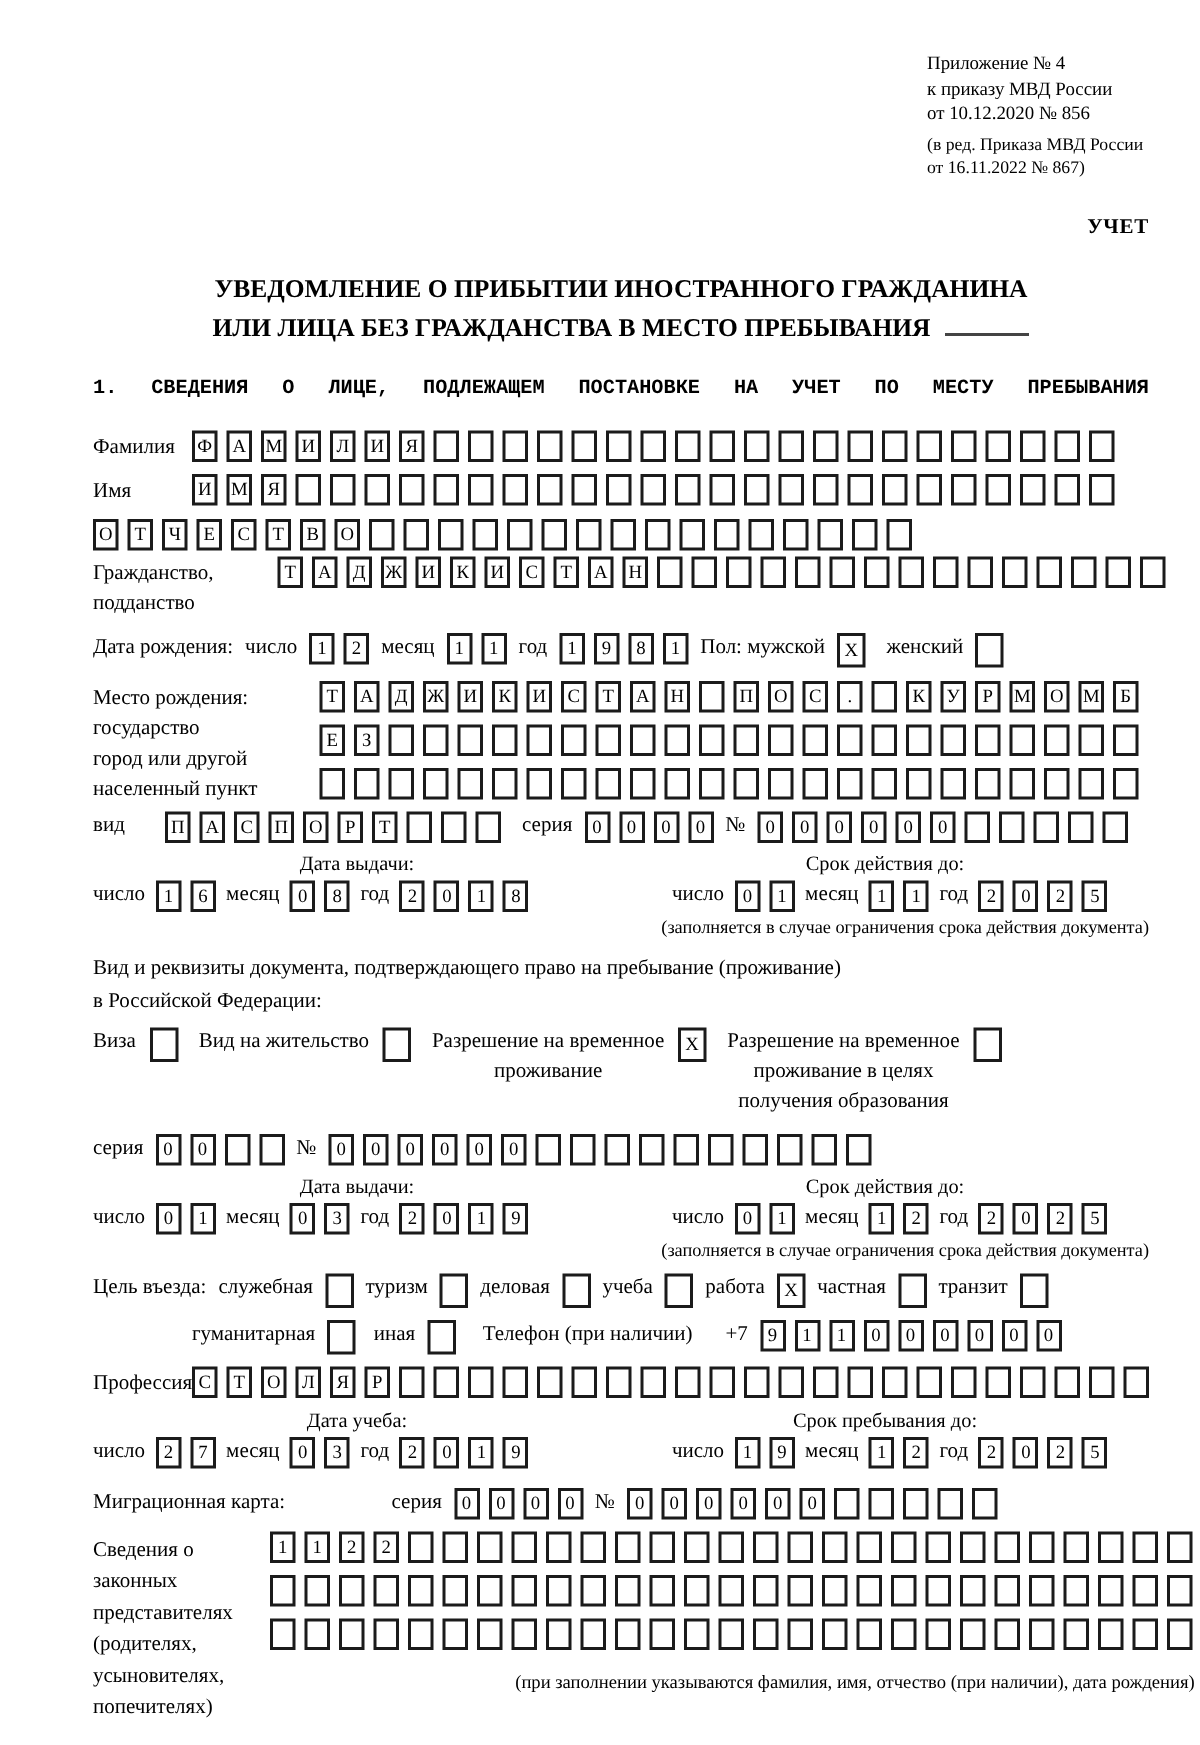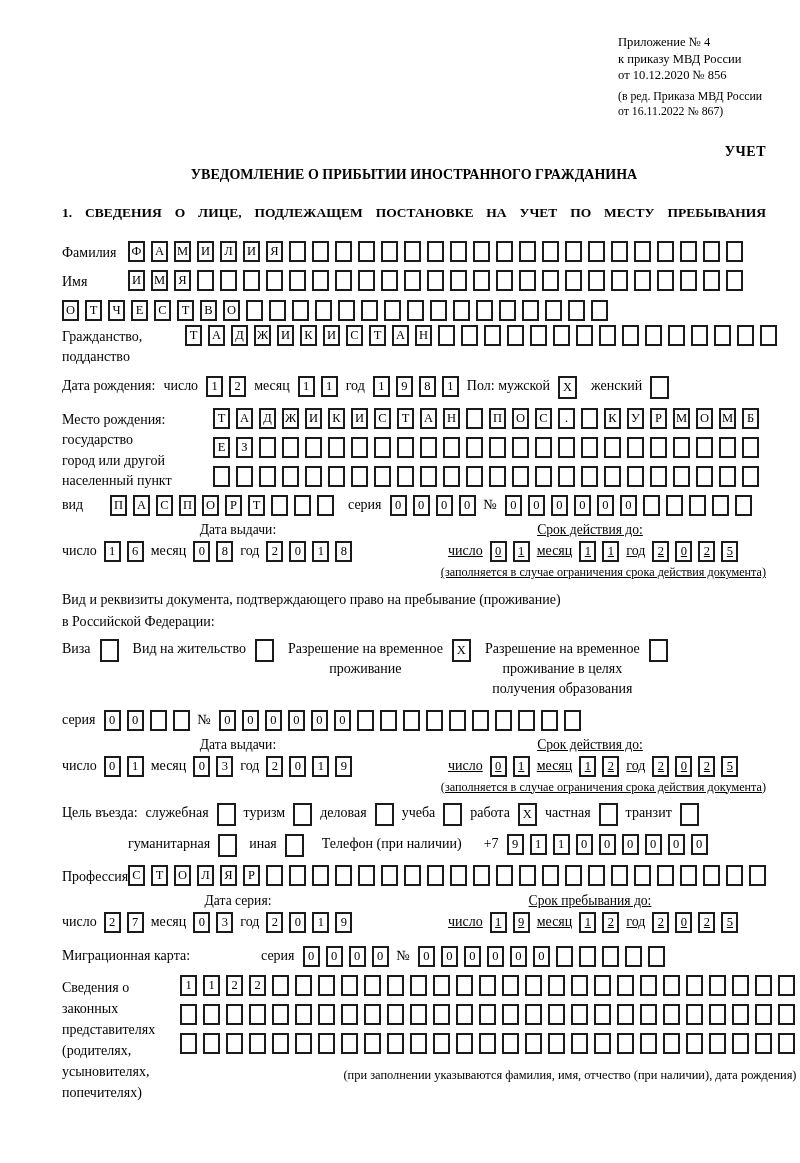--- a/index.html
+++ b/index.html
@@ -4,43 +4,43 @@
 <style>
   html,body{margin:0;padding:0;background:#fff;}
   body{width:800px;height:1163px;overflow:hidden;color:#000;
        font-family:"Liberation Serif","DejaVu Serif",serif;font-size:14px;}
   .page{box-sizing:border-box;width:800px;height:1163px;padding:34px 34px 0 62px;position:relative;}
 
   .hdr-block{margin-left:556px;font-size:12.6px;line-height:1.32;}
   .hdr-amend{margin-left:556px;font-size:11.8px;line-height:1.32;margin-top:5px;}
   .forma{text-align:right;font-weight:bold;font-size:14px;margin-top:24px;letter-spacing:.5px;}
 
-  .title{margin-top:4px;text-align:center;font-weight:bold;font-size:14px;line-height:1.5;}
+  .title{margin-top:20px;text-align:center;font-weight:bold;font-size:17px;line-height:1.5;}
   .uslot{display:inline-block;width:56px;border-bottom:2px solid #444;height:1em;vertical-align:baseline;margin-left:10px;}
 
-  .section-heading{margin-top:20px;font-weight:bold;font-size:13.5px;text-align:justify;text-align-last:justify;}
+  .section-heading{margin-top:20px;font-weight:bold;font-size:13.5px;text-align:justify;text-align-last:justify;font-family:Liberation Mono, monospace;}
 
   .frow{display:flex;align-items:flex-start;margin-top:7px;}
   .flabel{flex:0 0 auto;padding-top:2px;line-height:1.45;}
   .w66{width:66px;} .w123{width:123px;} .w151{width:151px;} .w118{width:118px;} .w145{width:145px;}
   .cells{display:flex;gap:6px;flex:0 0 auto;}
   .cell,.cbox{box-sizing:border-box;flex:0 0 auto;width:17px;height:21px;border:2px solid #1b1b1b;
         text-align:center;font-size:12.5px;line-height:17px;font-family:"Liberation Serif",serif;}
   .cbox{width:19px;height:23px;line-height:19px;}
   .ilabel{padding-top:2px;white-space:nowrap;}
   .inline-row{display:flex;align-items:flex-start;gap:8px;}
 
   .stackrows{display:flex;flex-direction:column;gap:8px;}
 
   .center-bold{font-weight:bold;font-size:13.2px;text-align:center;margin-top:8px;}
 
   .dates{display:flex;margin-top:6px;}
   .dcol{display:flex;flex-direction:column;}
   .dcol-l{width:352px;}
-  .dcol-r{width:352px;text-decoration:underline;}
+  .dcol-r{width:352px;}
   .dhead{text-align:center;font-size:13.6px;margin-bottom:3px;}
   .drow{display:flex;align-items:flex-start;gap:7px;}
   .note{font-size:12.2px;text-align:right;margin-top:3px;white-space:nowrap;}
 
   .intro{margin-top:9px;line-height:1.55;}
   .permits{display:flex;align-items:flex-start;margin-top:6px;gap:14px;}
   .permit-lbl{text-align:center;line-height:1.45;}
   .pgroup{display:flex;align-items:flex-start;gap:9px;}
 
   .indent2{margin-left:66px;}
@@ -57,20 +57,21 @@
     <div>от 10.12.2020 № 856</div>
   </div>
   <div class="hdr-amend">
     <div>(в ред. Приказа МВД России</div>
     <div>от 16.11.2022 № 867)</div>
   </div>
   <div class="forma">УЧЕТ</div>
 
   <div class="title">
     <div>УВЕДОМЛЕНИЕ О ПРИБЫТИИ ИНОСТРАННОГО ГРАЖДАНИНА</div>
+    <div><span>ИЛИ ЛИЦА БЕЗ ГРАЖДАНСТВА В МЕСТО ПРЕБЫВАНИЯ</span><span class="uslot"></span></div>
   </div>
 
   <div class="section-heading">1. СВЕДЕНИЯ О ЛИЦЕ, ПОДЛЕЖАЩЕМ ПОСТАНОВКЕ НА УЧЕТ ПО МЕСТУ ПРЕБЫВАНИЯ</div>
 
   <div class="frow" style="margin-top:20px;">
     <div class="flabel w66">Фамилия</div>
     <div class="cells">
         <span class="cell">Ф</span>
         <span class="cell">А</span>
         <span class="cell">М</span>
@@ -573,21 +574,21 @@
         <span class="cell"></span>
         <span class="cell"></span>
         <span class="cell"></span>
         <span class="cell"></span>
         <span class="cell"></span>
       </div>
   </div>
 
   <div class="dates">
     <div class="dcol dcol-l">
-      <div class="dhead">Дата серия:</div>
+      <div class="dhead">Дата учеба:</div>
       <div class="drow">
         <span class="ilabel">число</span>
         <span class="cells">
             <span class="cell">2</span>
             <span class="cell">7</span>
           </span>
         <span class="ilabel">месяц</span>
         <span class="cells">
             <span class="cell">0</span>
             <span class="cell">3</span>

